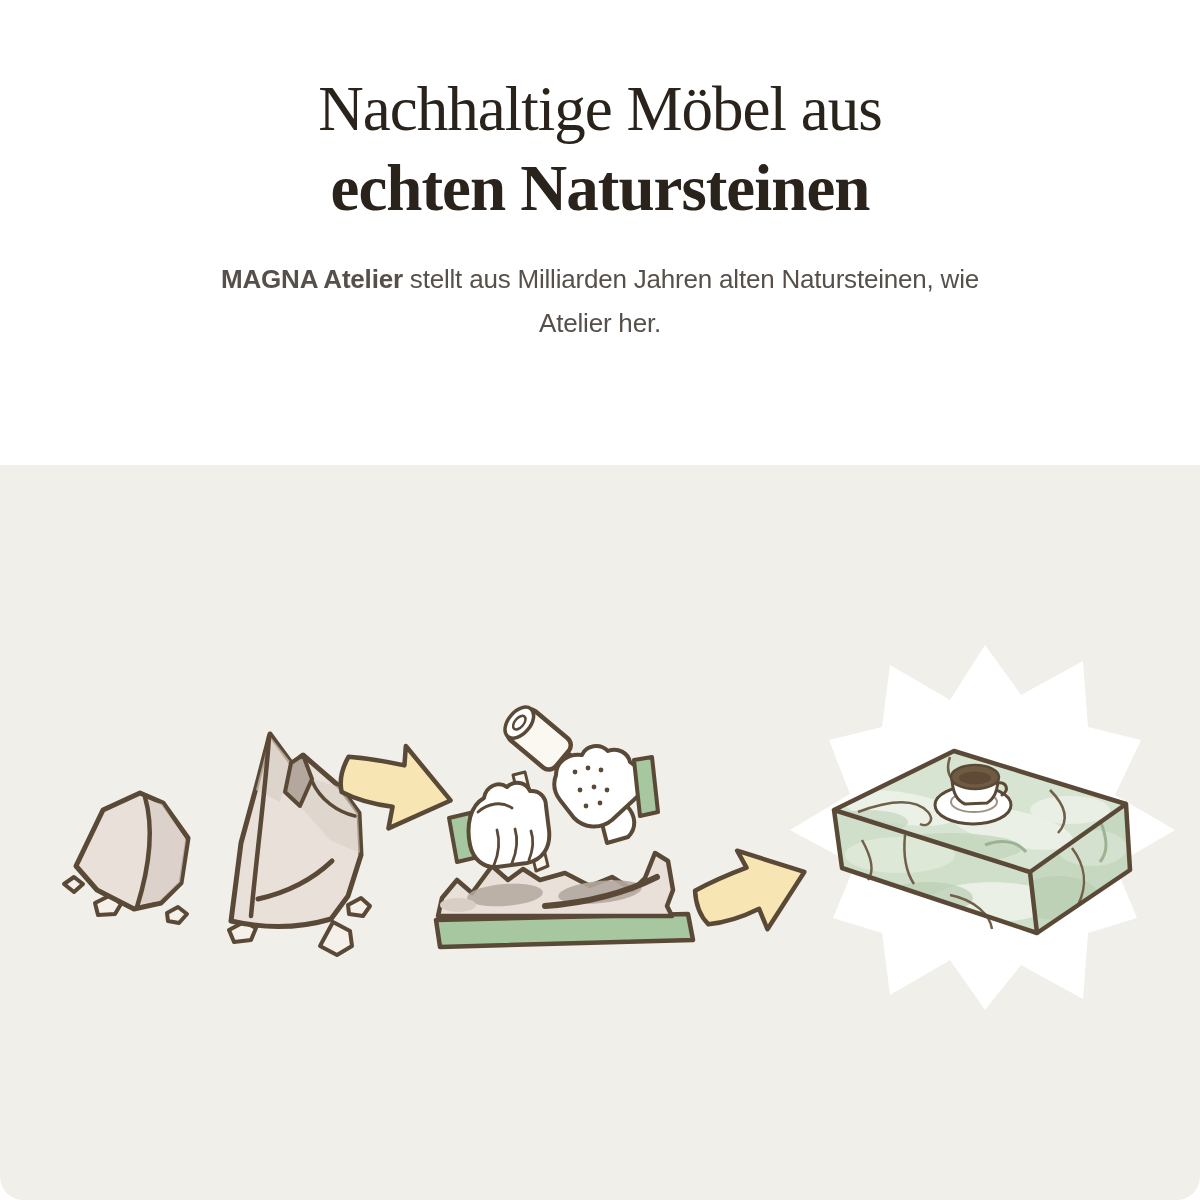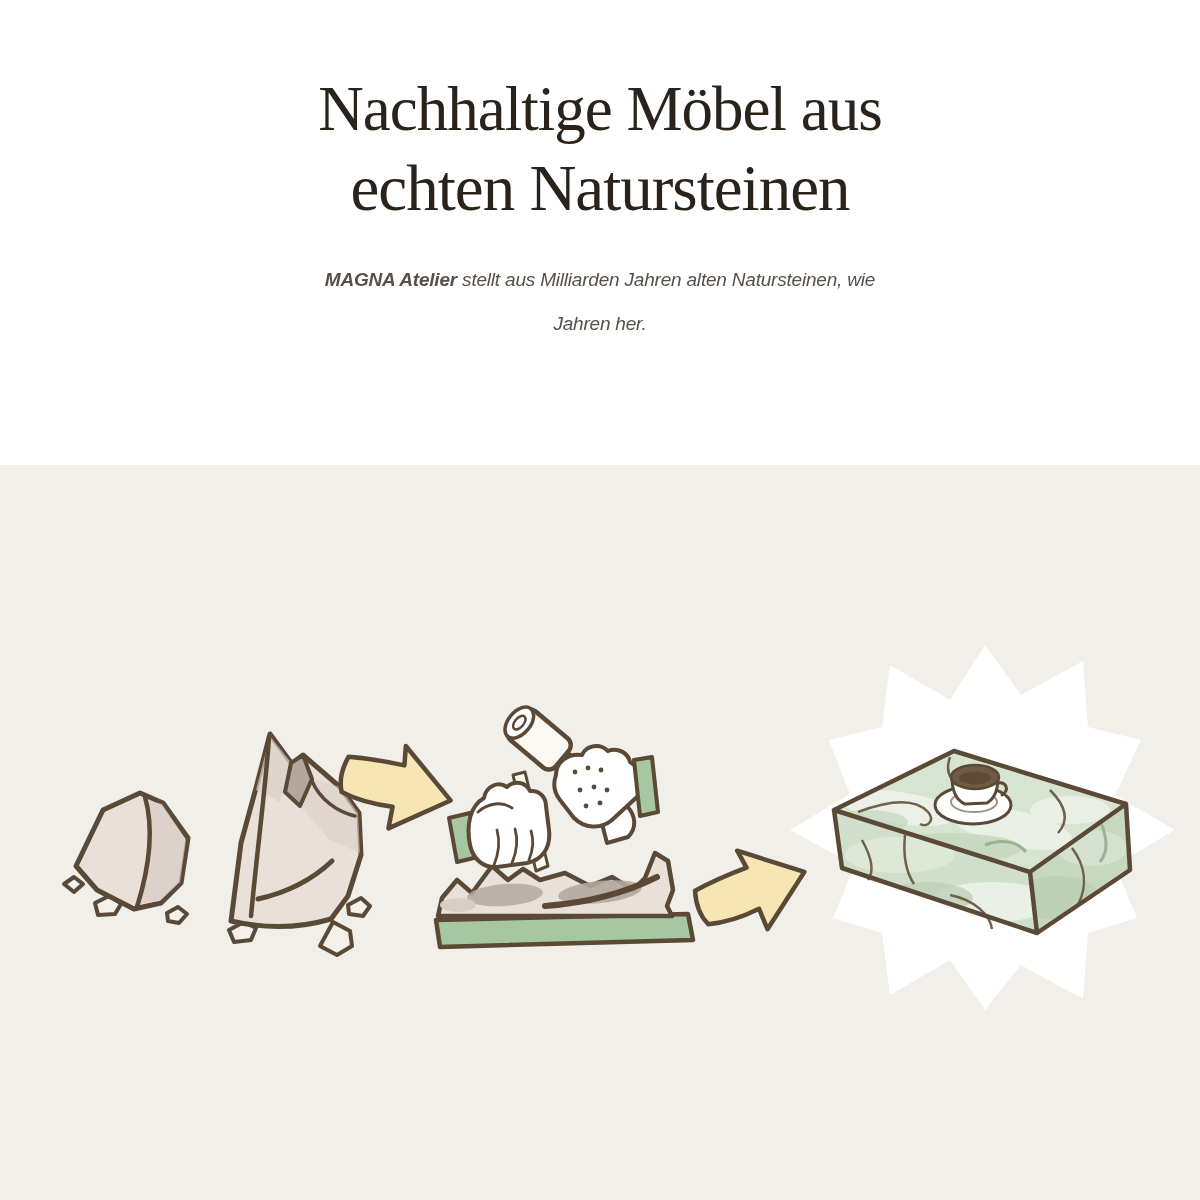--- a/index.html
+++ b/index.html
@@ -1,34 +1,34 @@
 <!DOCTYPE html>
 <html style="--c-bg_top: #ffffff; --c-bg_bottom: #f0efe9; --c-heading: #29231c; --c-body_text: #57504a; --c-ink: #5a4936; --c-arrow_fill: #f8e5b4; --c-green: #a6c79f; --c-rock_fill: #e8e0d9; --c-rock_shadow: #b4a89e; --c-marble_top: #d7e4d1; --c-marble_left: #cfdfc9; --c-marble_right: #c6d9c0; --c-coffee: #6f5a44; --c-white: #ffffff;"><head>
 <meta charset="utf-8">
 <style>
   html,body{margin:0;padding:0;background:#ffffff;}
   .canvas{
     position:relative;width:1200px;height:1200px;overflow:hidden;
     background:var(--c-bg_top,#ffffff);
     font-family:"Liberation Sans",sans-serif;
+    border-radius:23px;
   }
   .hero{height:465px;background:var(--c-bg_top,#ffffff);text-align:center;}
   .title{
     padding-top:70px;margin:0;
     font-family:"Liberation Serif",serif;
     color:var(--c-heading,#29231c);
     letter-spacing:-1px;
   }
   .title-line1{display:block;font-size:63px;font-weight:400;line-height:78px;}
-  .title-line2{display:block;font-size:65px;font-weight:400;line-height:80px;}
+  .title-line2{display:block;font-size:65px;font-weight:700;line-height:80px;}
   .intro{
     margin:30px auto 0;width:980px;
-    font-size:19px;line-height:43.5px;letter-spacing:-0.2px;
+    font-size:26px;line-height:43.5px;letter-spacing:-0.2px;
     color:var(--c-body_text,#57504a);
-    font-style:italic;
   }
   .intro .line{display:block;}
   .brand{font-weight:700;}
   .process{
     position:absolute;top:465px;left:0;width:1200px;height:735px;
     background:var(--c-bg_bottom,#f0efe9);
   }
   svg{display:block;}
   
   .ink{stroke:var(--c-ink,#5a4936);stroke-linejoin:round;stroke-linecap:round;}
@@ -53,21 +53,21 @@
 
 <div class="canvas">
 
   <section class="hero">
     <h1 class="title">
       <span class="title-line1">Nachhaltige Möbel aus</span>
       <span class="title-line2">echten Natursteinen</span>
     </h1>
     <p class="intro">
       <span class="line"><span class="brand">MAGNA Atelier</span><span> stellt aus Milliarden Jahren alten Natursteinen, wie</span></span>
-      <span class="line">Jahren her.</span>
+      <span class="line">Atelier her.</span>
     </p>
   </section>
 
   <section class="process">
     <svg viewBox="0 465 1200 735" width="1200" height="735">
       <defs>
         <path id="block-arrow" d="M 0 -17 C 20 -21 40 -23 56 -24 L 52 -43 L 110 -3 L 58 41 L 56 19 C 38 22 18 22 3 19 C -3 8 -3 -5 0 -17 Z"></path>
         <clipPath id="clip-top">
             <path d="M 954 751 L 1126 804 L 1030 872 L 834 810 Z"></path>
           </clipPath>

